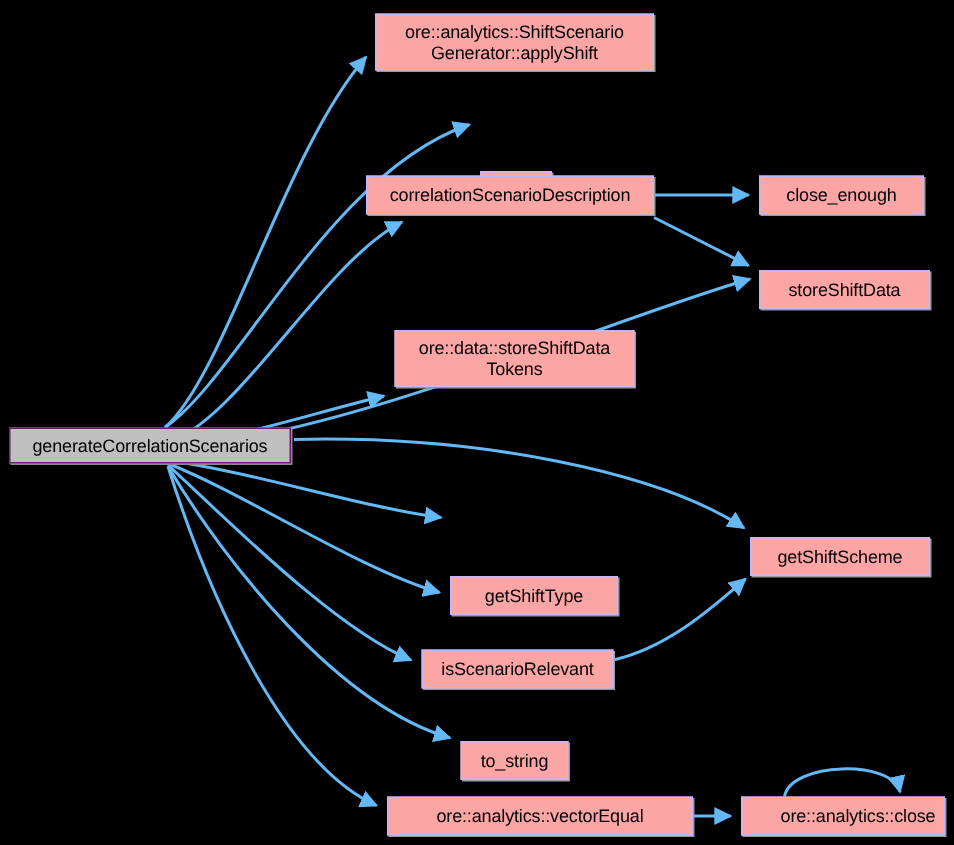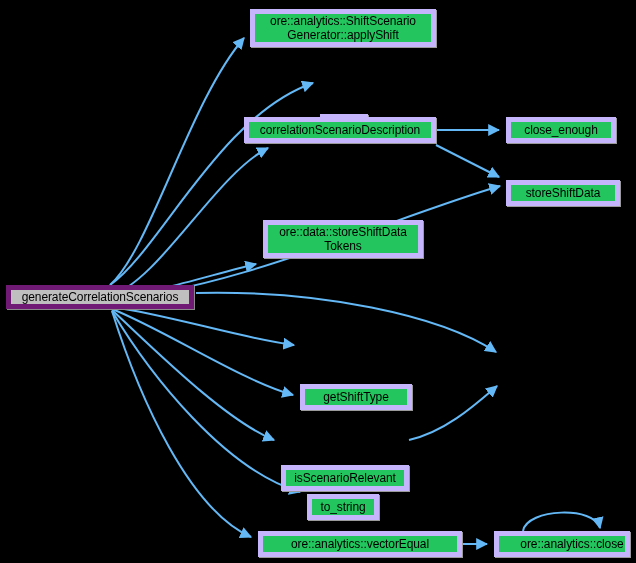--- a/index.html
+++ b/index.html
@@ -18,37 +18,37 @@
   svg.edge-layer {
     position: absolute;
     left: 0;
     top: 0;
     width: 636px;
     height: 563px;
   }
   .node {
     position: absolute;
     box-sizing: border-box;
-    background: #22c55e;
-    border: 5px solid #c4b5fd;
+    background: #fca5a5;
+    border: 1px solid #c4b5fd;
     box-shadow: 1px 1px 0 0 #9a9a9a;
     display: flex;
     align-items: center;
     justify-content: center;
     text-align: center;
     color: #000000;
     font-size: 12px;
     line-height: 14px;
     letter-spacing: -0.1px;
     white-space: pre-line;
     z-index: 5;
   }
   .node.root {
     background: #bfbfbf;
-    border: 5px solid #701a75;
+    border: 1px solid #701a75;
     box-shadow: 1px 1px 0 0 #8a8a8a;
   }
 </style>
 </head>
 <body>
 
 <div id="graph-root">
 
   <svg class="edge-layer" viewBox="0 0 636 563" xmlns="http://www.w3.org/2000/svg">
     <defs>
@@ -86,24 +86,25 @@
   <div class="node" style="left:244px;top:117px;width:192px;height:26px;">correlationScenarioDescription</div>
 
   <div class="node" style="left:506px;top:117px;width:110px;height:26px;">close_enough</div>
 
   <div class="node" style="left:506px;top:168px;width:114px;height:26px;margin-top:12px;">storeShiftData</div>
 
   <div class="node" style="left:263px;top:220px;width:160px;height:38px;">ore::data::storeShiftData
 Tokens</div>
 
 
+  <div class="node" style="left:500px;top:358px;width:120px;height:26px;">getShiftScheme</div>
 
   <div class="node" style="left:300px;top:384px;width:112px;height:26px;">getShiftType</div>
 
-  <div class="node" style="left:281px;top:433px;width:128px;height:26px;margin-top:32px;">isScenarioRelevant</div>
+  <div class="node" style="left:281px;top:433px;width:128px;height:26px;">isScenarioRelevant</div>
 
   <div class="node" style="left:307px;top:494px;width:72px;height:26px;">to_string</div>
 
   <div class="node" style="left:258px;top:531px;width:204px;height:26px;">ore::analytics::vectorEqual</div>
 
   <div class="node" style="left:494px;top:531px;width:136px;height:26px;padding-left:20px;">ore::analytics::close</div>
 
 </div>
 
 </body></html>

